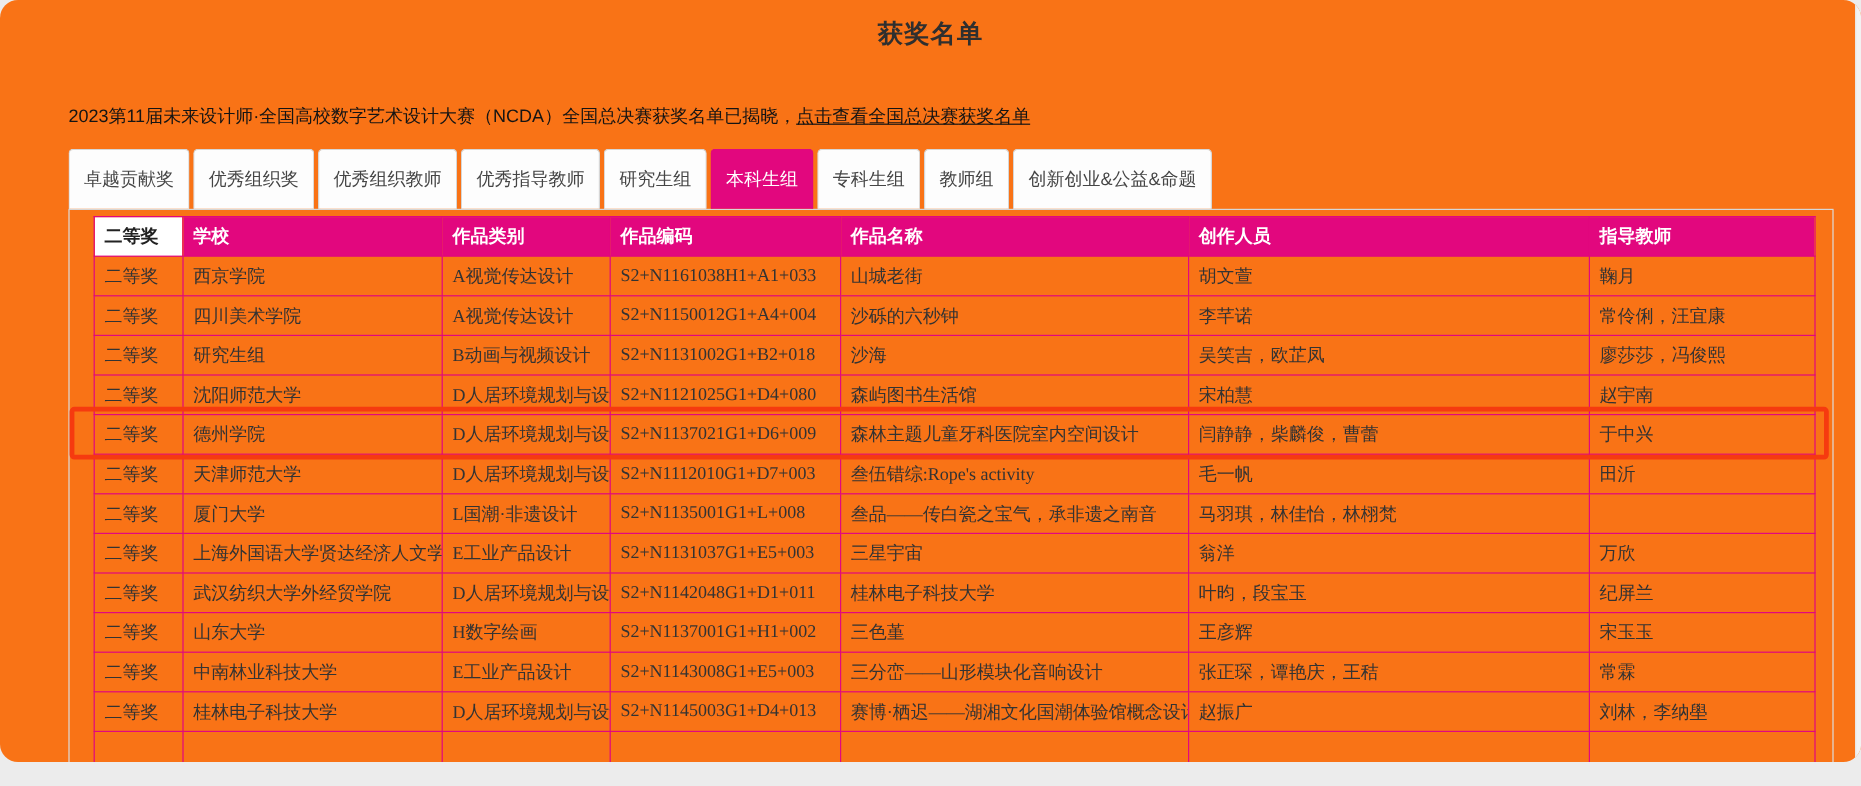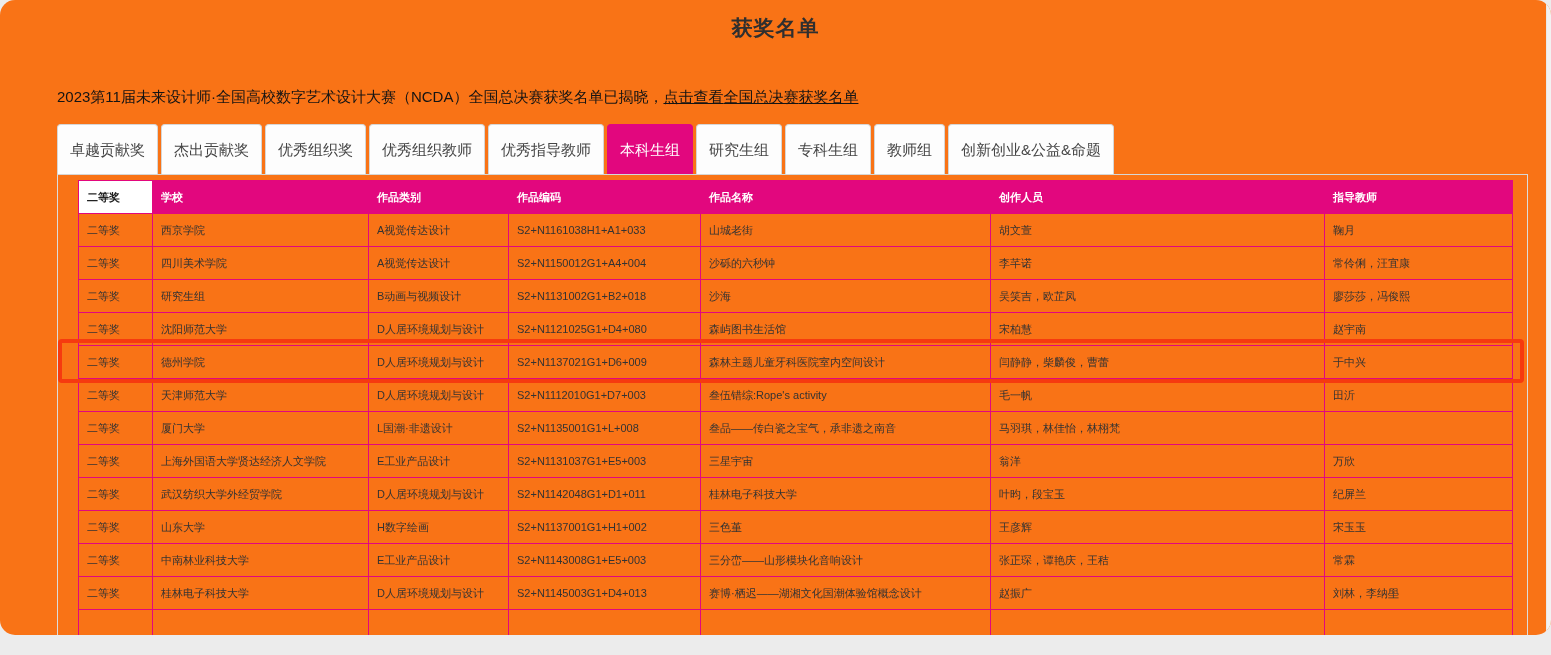--- a/index.html
+++ b/index.html
@@ -65,21 +65,21 @@
     margin:0 23px 0 57px;
     border-left:1px solid var(--panel-border);
     border-right:1px solid var(--panel-border);
     padding:5px 0 0 20px;
     min-height:456px;
   }
   table{
     border-collapse:collapse;
     table-layout:fixed;
     width:1434px;
-    font-size:11px;color:var(--text);
+    font-size:15px;color:var(--text);font-family:Liberation Serif, serif;
   }
   col.c-award{width:74px;}
   col.c-school{width:216px;}
   col.c-category{width:140px;}
   col.c-code{width:192px;}
   col.c-title{width:290px;}
   col.c-creators{width:334px;}
   col.c-advisor{width:188px;}
   th,td{
     border:1px solid var(--pink);
@@ -114,26 +114,25 @@
 <body>
 
 <div class="page">
 
   <h1 class="title">获奖名单</h1>
 
   <p class="intro"><span>2023第11届未来设计师·全国高校数字艺术设计大赛（NCDA）</span><b>全国总决赛</b><span>获奖名单已揭晓，</span><a href="#"><span>点击查看</span><b>全国总决赛</b><span>获奖名单</span></a></p>
 
   <div class="tabbar">
       <div class="tab">卓越贡献奖</div>
-      <div class="tab">杰出贡献奖</div>
       <div class="tab">优秀组织奖</div>
       <div class="tab">优秀组织教师</div>
       <div class="tab">优秀指导教师</div>
+      <div class="tab">研究生组</div>
       <div class="tab active">本科生组</div>
-      <div class="tab">研究生组</div>
       <div class="tab">专科生组</div>
       <div class="tab">教师组</div>
       <div class="tab">创新创业&amp;公益&amp;命题</div>
     </div>
 
   <div class="panel">
     <table id="award-table">
       <colgroup>
         <col class="c-award">
           <col class="c-school">

